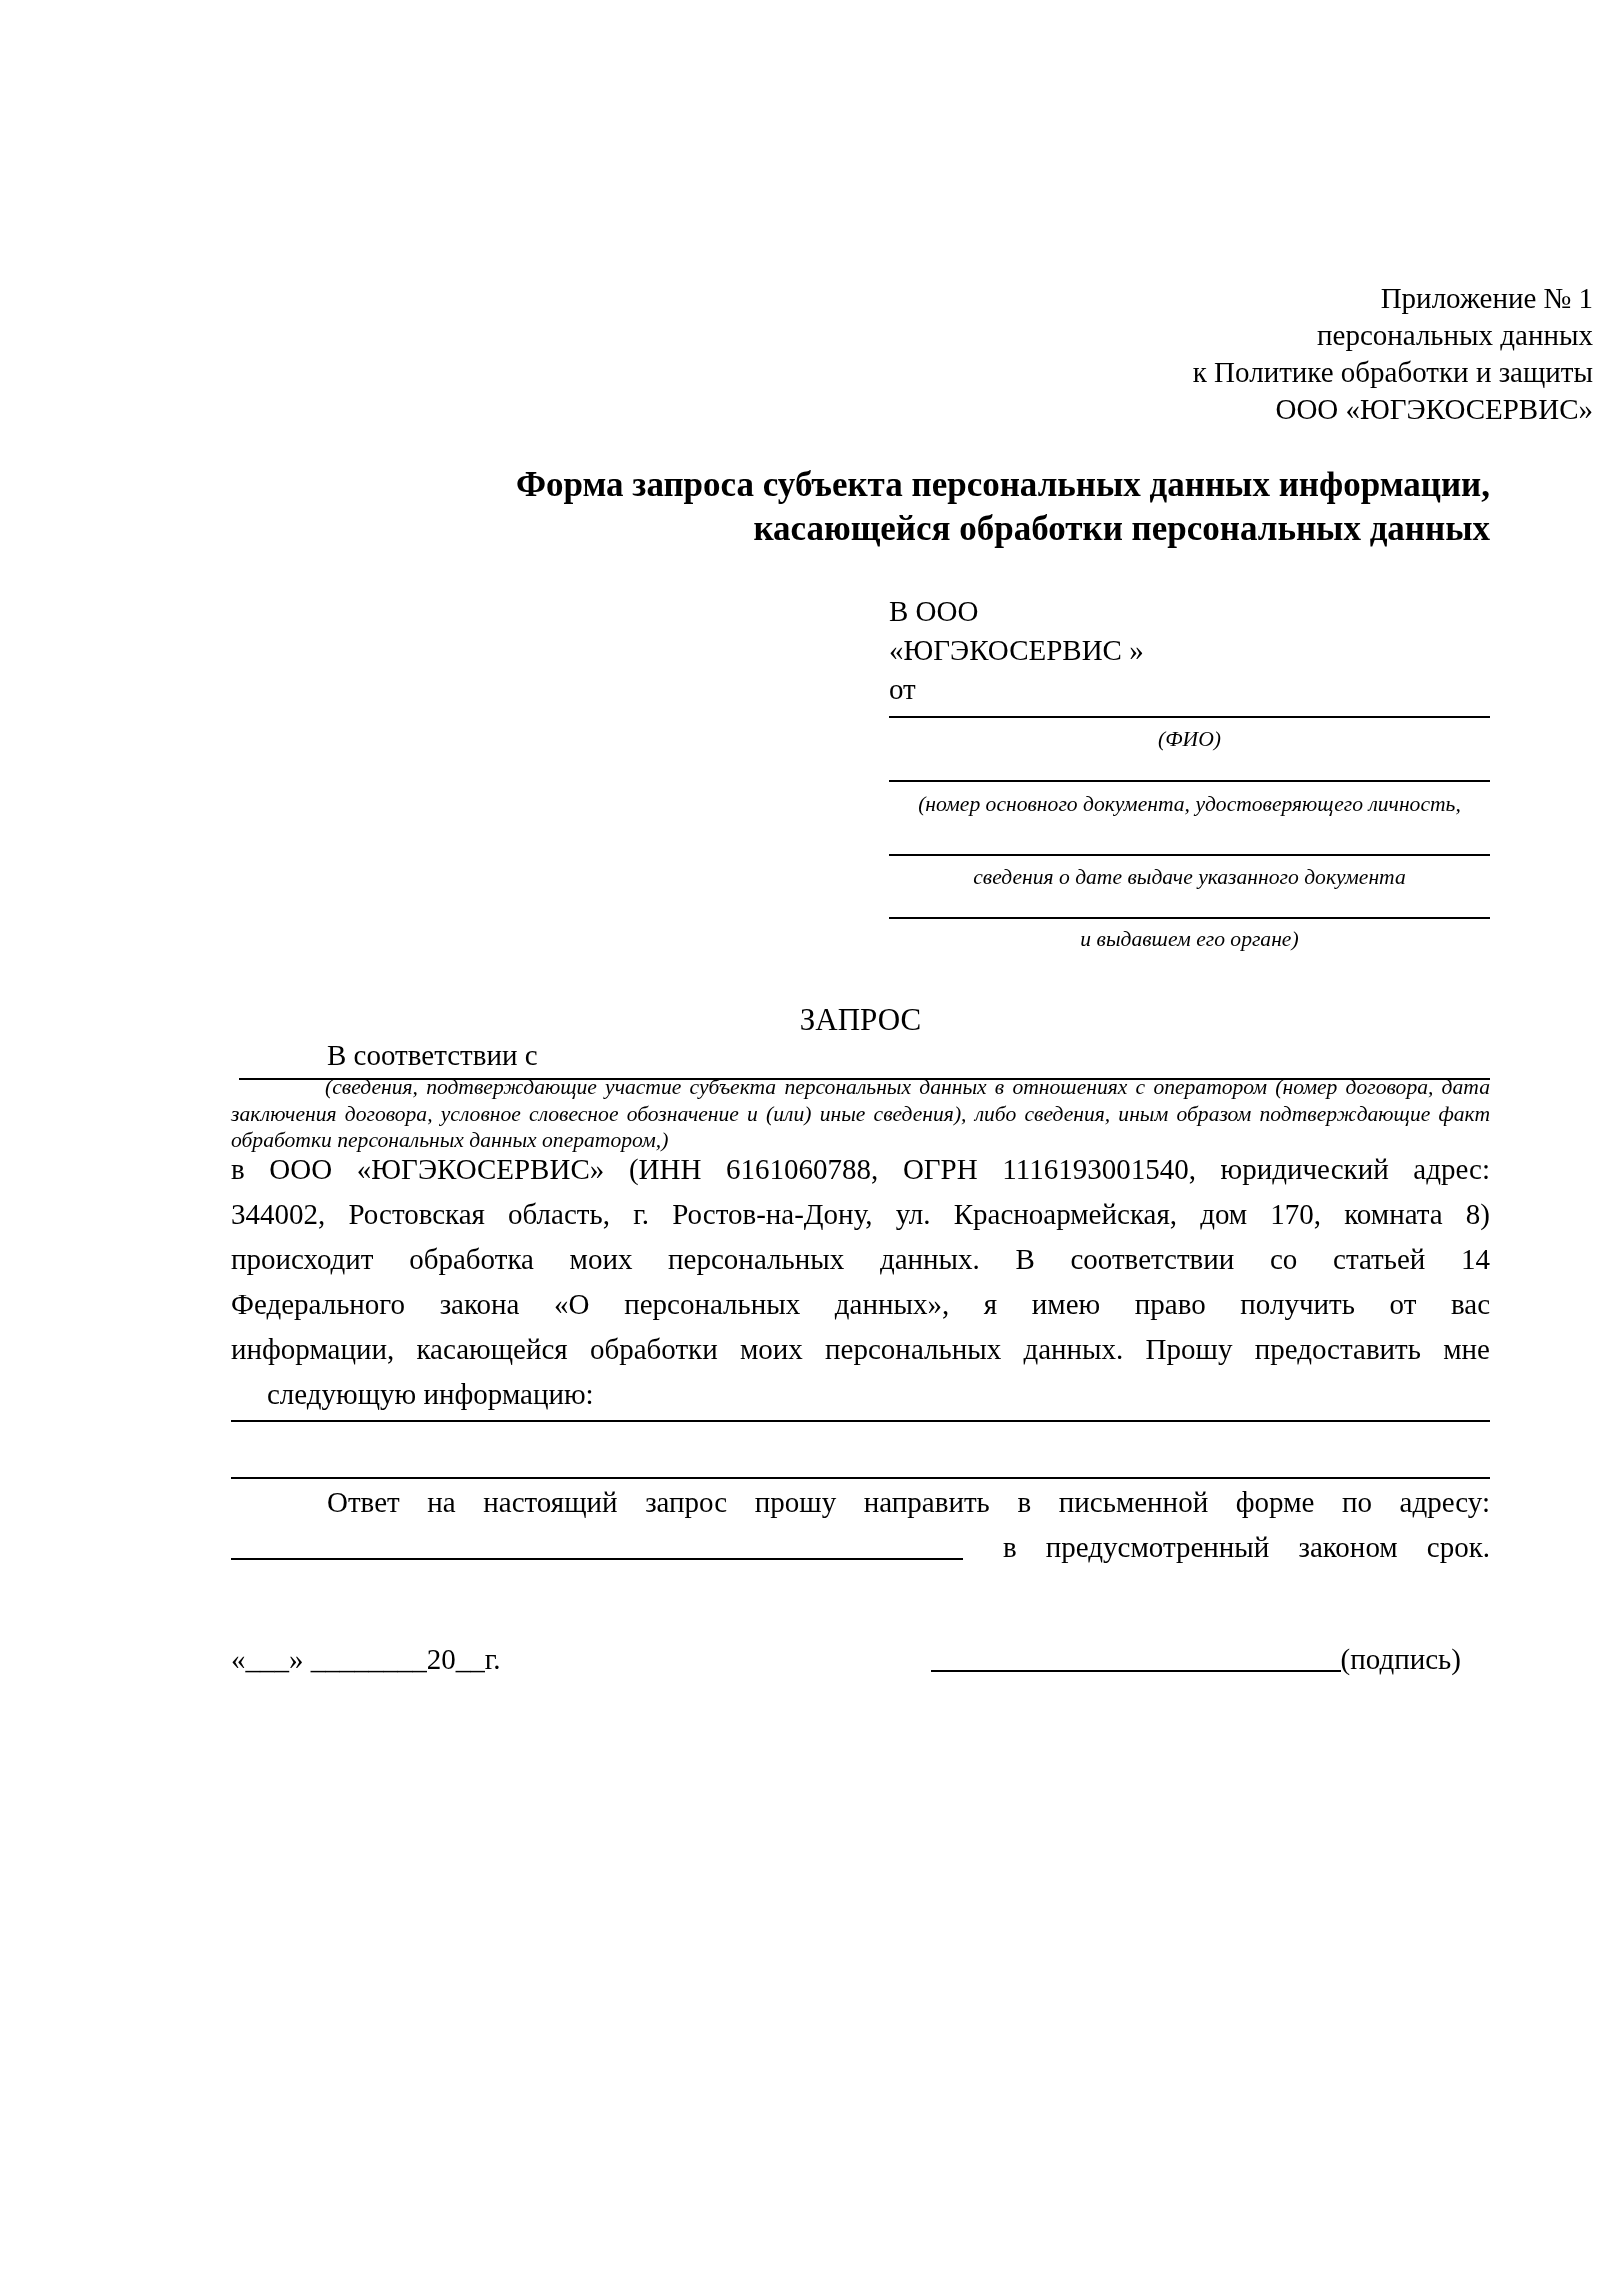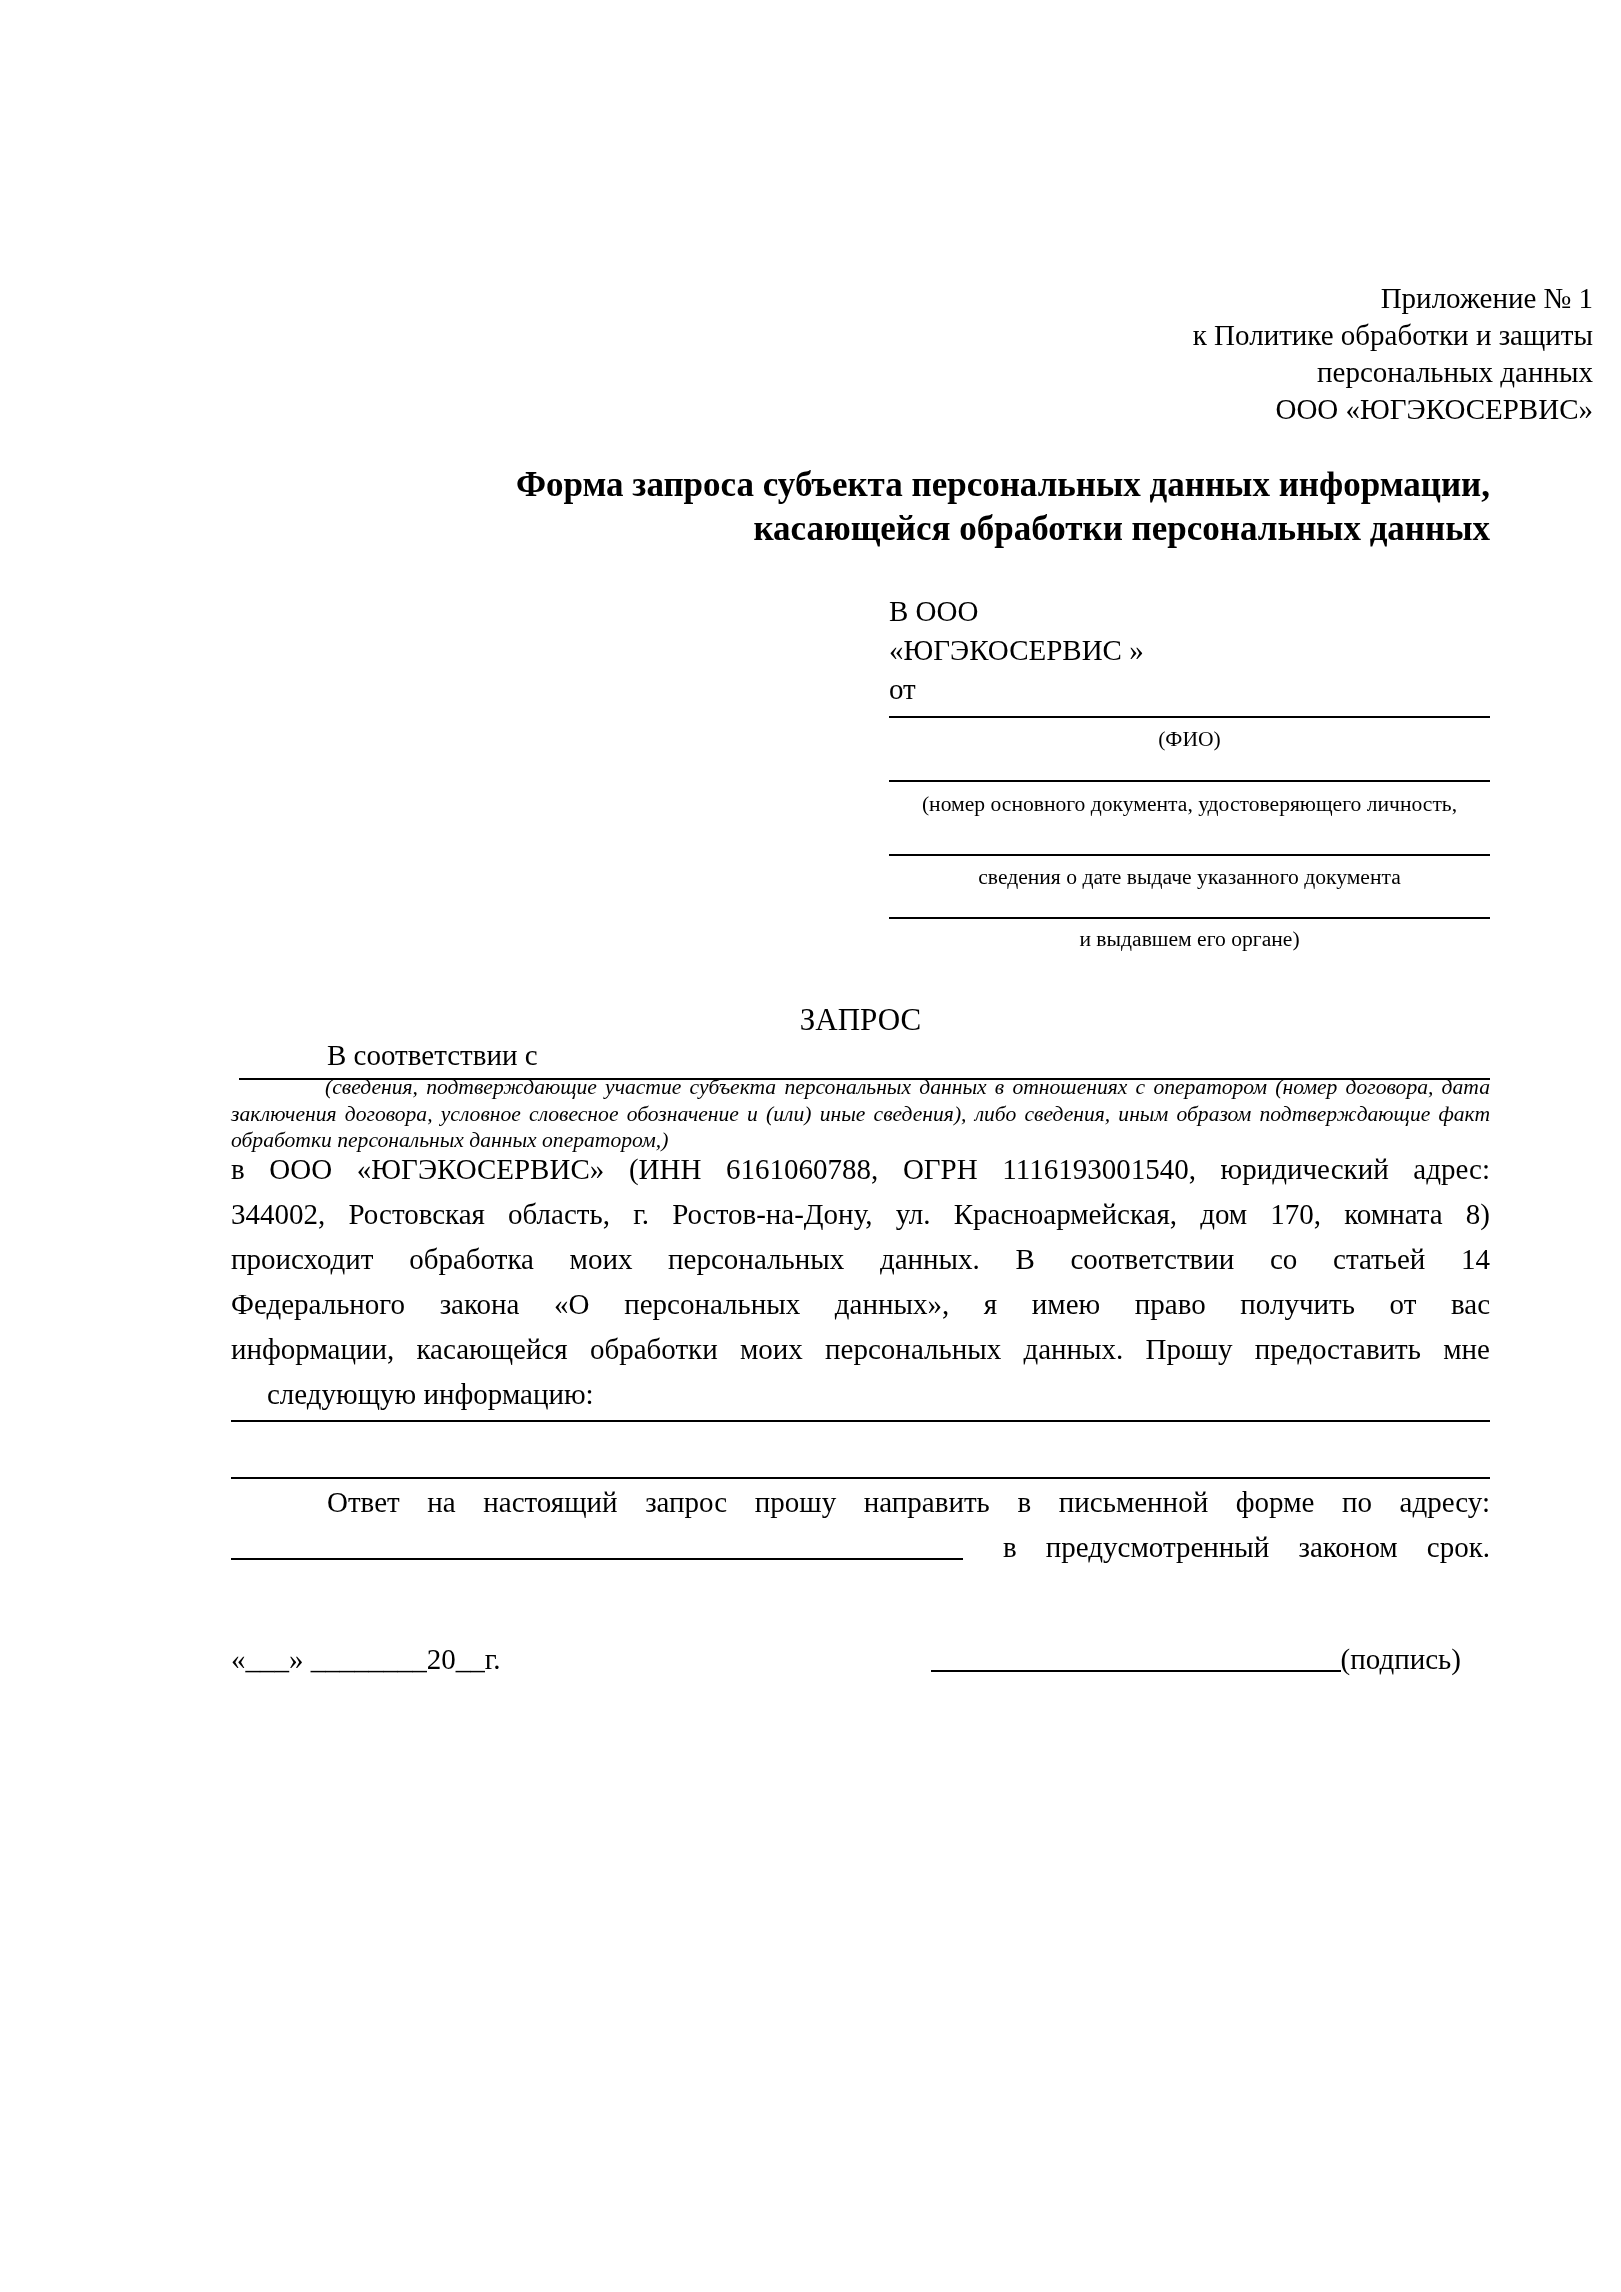--- a/index.html
+++ b/index.html
@@ -23,21 +23,21 @@
     position:absolute;left:231px;top:463px;width:1259px;
     font-size:35px;font-weight:bold;text-align:right;line-height:44px;
   }
   
   .addressee{position:absolute;left:889px;top:592px;width:601px;line-height:39px;}
   .hr{position:absolute;border-top:2.9px solid #000;height:0;}
   .hr.r{left:889px;width:601px;}
   .hr.m{left:231px;width:1259px;}
   .r-cap{
     position:absolute;left:889px;width:601px;
-    font-size:21.6px;line-height:25.5px;text-align:center;
+    font-size:21.6px;line-height:25.5px;text-align:center;font-style:italic;
   }
   
   .zapros{
     position:absolute;left:231px;top:1001px;width:1259px;
     font-size:31px;text-align:center;line-height:37px;
   }
   .accordance{
     position:absolute;left:231px;top:1033px;width:1259px;height:45px;
     display:flex;align-items:stretch;flex-direction:column;
   }
@@ -76,22 +76,22 @@
   .sig-row .sig-line{width:410px;border-bottom:2.9px solid #000;margin-bottom:9.8px;}
   .sig-row .sig-cap{white-space:nowrap;line-height:45px;margin-right:29px;}
 </style>
 </head>
 <body>
 
 <div class="page">
 
   <div class="annex">
       <div>Приложение № 1</div>
+      <div>персональных данных</div>
       <div>к Политике обработки и защиты</div>
-      <div>персональных данных</div>
       <div>ООО «ЮГЭКОСЕРВИС»</div>
     </div>
 
   <div class="doc-title">
       <div>Форма запроса субъекта персональных данных информации,</div>
       <div>касающейся обработки персональных данных</div>
     </div>
 
   <div class="addressee">
     <div>В ООО</div>

